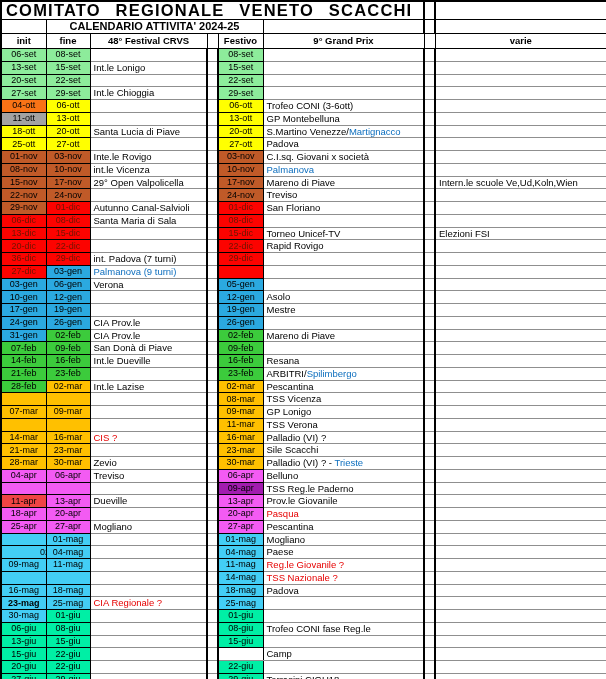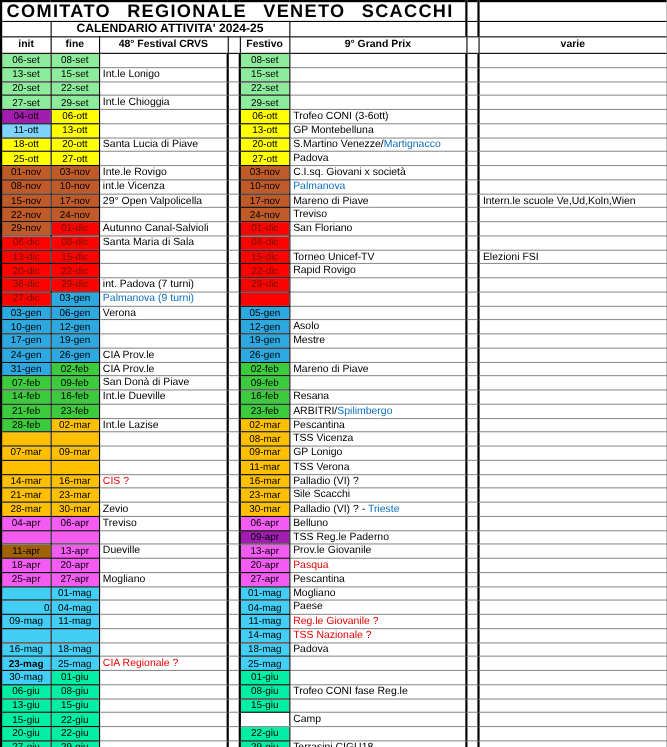--- a/index.html
+++ b/index.html
@@ -89,31 +89,31 @@
         <td class="d filled" style="background: rgb(141, 236, 155); color: rgb(0, 0, 0);">27-set</td>
         <td class="d filled" style="background: rgb(141, 236, 155); color: rgb(0, 0, 0);">29-set</td>
         <td class="ev">Int.le Chioggia</td>
         <td class="gap"></td>
         <td class="d filled" style="background: rgb(141, 236, 155); color: rgb(0, 0, 0);">29-set</td>
         <td class="ev"></td>
         <td class="gap"></td>
         <td class="ev"></td>
       </tr>
       <tr>
-        <td class="d filled" style="background: #a21caf; color: rgb(0, 0, 0);">04-ott</td>
+        <td class="d filled" style="background: #f97316; color: rgb(0, 0, 0);">04-ott</td>
         <td class="d filled" style="background: rgb(255, 255, 0); color: rgb(0, 0, 0);">06-ott</td>
         <td class="ev"></td>
         <td class="gap"></td>
         <td class="d filled" style="background: rgb(255, 255, 0); color: rgb(0, 0, 0);">06-ott</td>
         <td class="ev">Trofeo CONI (3-6ott)</td>
         <td class="gap"></td>
         <td class="ev"></td>
       </tr>
       <tr>
-        <td class="d filled" style="background: #7dd3fc; color: rgb(0, 0, 0);">11-ott</td>
+        <td class="d filled" style="background: #a3a3a3; color: rgb(0, 0, 0);">11-ott</td>
         <td class="d filled" style="background: rgb(255, 255, 0); color: rgb(0, 0, 0);">13-ott</td>
         <td class="ev"></td>
         <td class="gap"></td>
         <td class="d filled" style="background: rgb(255, 255, 0); color: rgb(0, 0, 0);">13-ott</td>
         <td class="ev">GP Montebelluna</td>
         <td class="gap"></td>
         <td class="ev"></td>
       </tr>
       <tr>
         <td class="d filled" style="background: rgb(255, 255, 0); color: rgb(0, 0, 0);">18-ott</td>
@@ -399,21 +399,21 @@
         <td class="d filled" style="background: rgb(243, 91, 243); color: rgb(0, 0, 0);"></td>
         <td class="d filled" style="background: rgb(243, 91, 243); color: rgb(0, 0, 0);"></td>
         <td class="ev"></td>
         <td class="gap"></td>
         <td class="d filled" style="background: #a21caf; color: rgb(0, 0, 0);">09-apr</td>
         <td class="ev">TSS Reg.le Paderno</td>
         <td class="gap"></td>
         <td class="ev"></td>
       </tr>
       <tr>
-        <td class="d filled" style="background: #a16207; color: rgb(0, 0, 0);">11-apr</td>
+        <td class="d filled" style="background: #ef4444; color: rgb(0, 0, 0);">11-apr</td>
         <td class="d filled" style="background: rgb(243, 91, 243); color: rgb(0, 0, 0);">13-apr</td>
         <td class="ev">Dueville</td>
         <td class="gap"></td>
         <td class="d filled" style="background: rgb(243, 91, 243); color: rgb(0, 0, 0);">13-apr</td>
         <td class="ev">Prov.le Giovanile</td>
         <td class="gap"></td>
         <td class="ev"></td>
       </tr>
       <tr>
         <td class="d filled" style="background: rgb(243, 91, 243); color: rgb(0, 0, 0);">18-apr</td>

